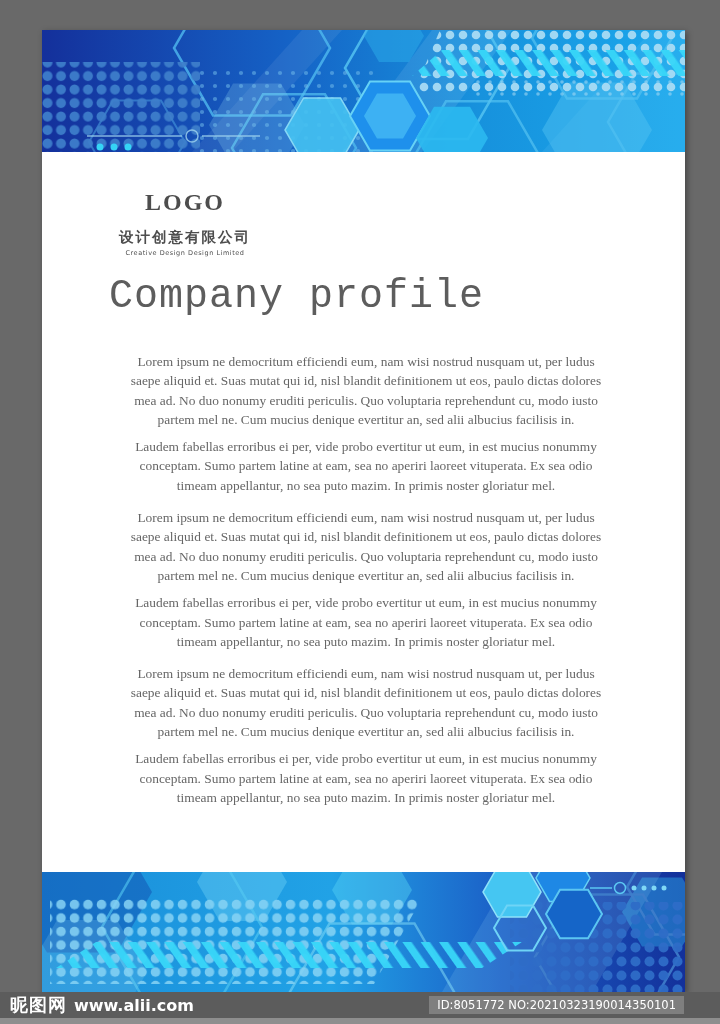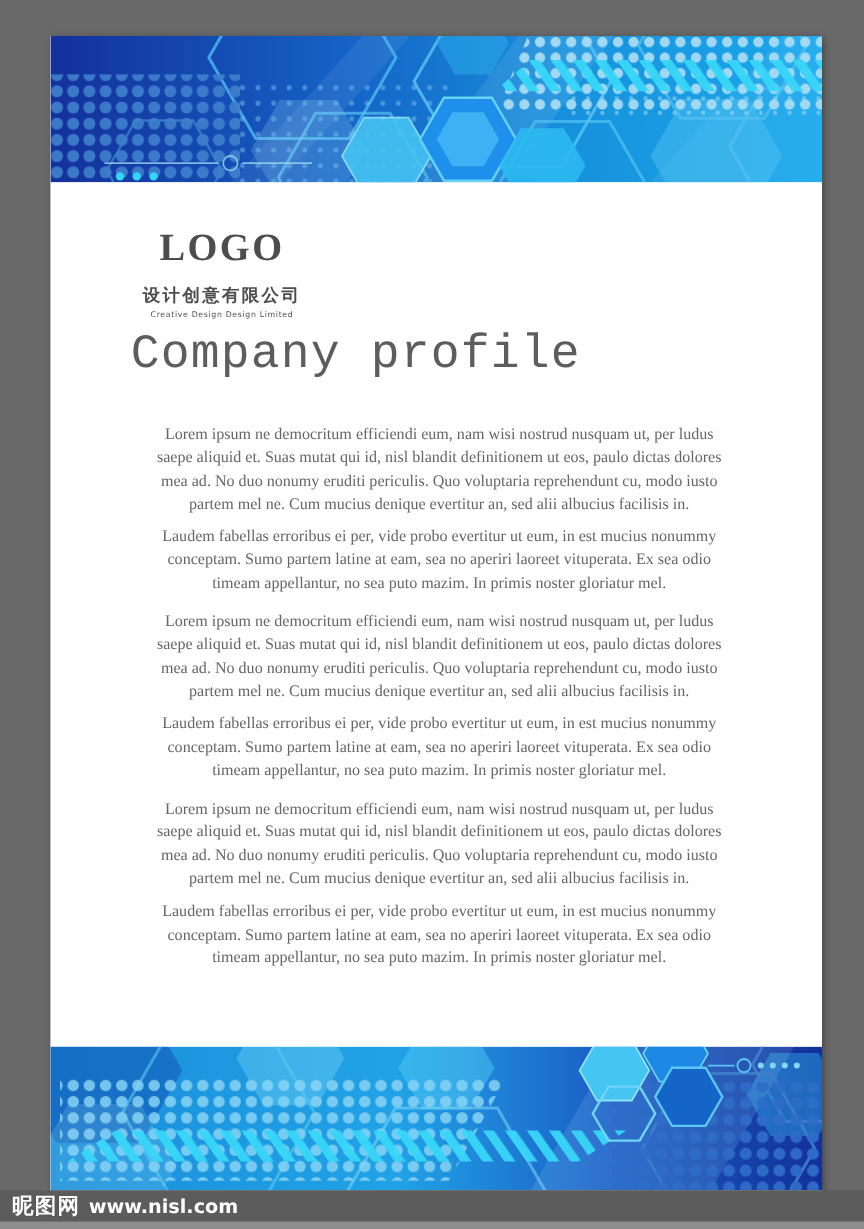--- a/index.html
+++ b/index.html
@@ -9,21 +9,21 @@
   .page {
     position:absolute; left:42px; top:30px; width:643px; height:962px;
     background:#ffffff; box-shadow:2px 2px 6px rgba(0,0,0,.35);
   }
   .band { position:absolute; left:0; width:643px; overflow:hidden; }
   .band svg { display:block; width:100%; height:100%; }
   .band.header-band { top:0; height:122px; }
   .band.footer-band { top:842px; height:120px; }
 
   .logo-block { position:absolute; left:76px; top:160px; width:134px; text-align:center; color:#4d4d4d; }
-  .logo-name { font-family:"Liberation Serif",serif; font-weight:bold; font-size:32px; line-height:1.05; letter-spacing:2px; }
+  .logo-name { font-family:"Liberation Serif",serif; font-weight:bold; font-size:24px; line-height:1.05; letter-spacing:2px; }
   .logo-cn  { font-family:"DejaVu Sans",sans-serif; font-size:14.5px; letter-spacing:2px; margin-top:13px; white-space:nowrap; font-weight:600; }
   .logo-en  { font-family:"DejaVu Sans",sans-serif; font-size:6.5px; letter-spacing:0.55px; margin-top:2px; white-space:nowrap; }
 
   .doc-title {
     position:absolute; left:67px; top:244px;
     font-family:Liberation Mono, monospace; font-weight:400;
     font-size:40px; color:#5d5d5d; letter-spacing:1px;
   }
 
   .doc-body {
@@ -190,16 +190,17 @@
         <circle cx="602" cy="16" r="2.5" fill="#7fd8f6"></circle>
       <circle cx="612" cy="16" r="2.5" fill="#7fd8f6"></circle>
         <circle cx="622" cy="16" r="2.5" fill="#7fd8f6"></circle>
     </svg>
   </div>
 </div>
 
 <div class="bottom-bar">
   <div class="nipic-brand">
     <span class="nipic-cn">昵图网</span>
-    <span class="nipic-url">www.nisl.com</span>
-  </div>
+    <span class="nipic-url">www.alii.com</span>
+  </div>
+  <div class="id-badge">ID:8051772 NO:20210323190014350101</div>
 </div>
 <div class="bottom-strip"></div>
 
 </body></html>

